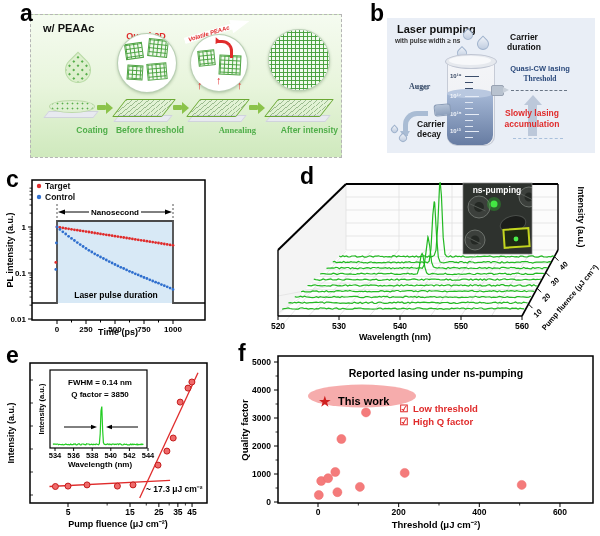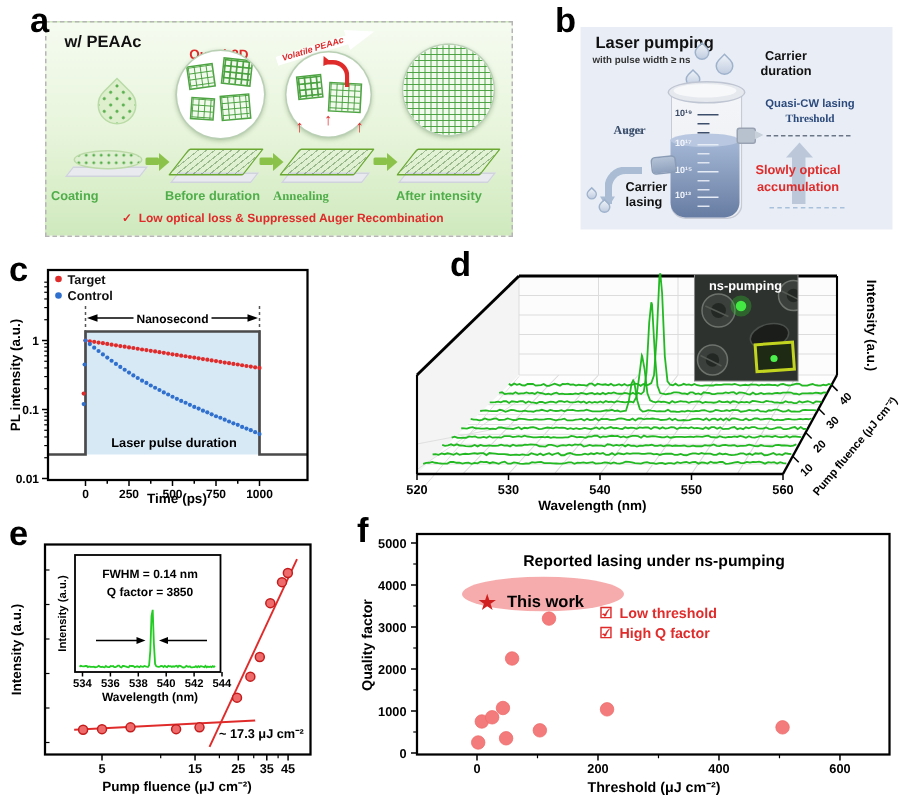--- a/index.html
+++ b/index.html
@@ -5,21 +5,21 @@
   html,body{margin:0;padding:0;background:#fff;}
   .fig{position:relative;width:600px;height:536px;background:#fff;font-family:"Liberation Sans",sans-serif;overflow:hidden;}
   .abs{position:absolute;}
   .plabel{position:absolute;font-size:23px;font-weight:700;color:#000;z-index:5;}
   svg text{font-family:"Liberation Sans",sans-serif;}
   
   .panelA{position:absolute;left:30px;top:14px;width:310px;height:142px;border:1px dashed #b5b5b5;
           background:linear-gradient(180deg,#f5fbf0 0%,#e8f5dc 50%,#cfe9bd 100%);z-index:2;}
   .pa-header{position:absolute;left:12px;top:7px;font-size:11px;font-weight:700;color:#111;text-align:center;}
   .pa-red{color:#e02b2b;font-weight:700;font-size:9px;text-align:center;}
-  .pa-stage{position:absolute;top:110px;width:74px;text-align:left;color:#4fae49;font-weight:700;font-size:8.5px;}
+  .pa-stage{position:absolute;top:110px;width:74px;text-align:right;color:#4fae49;font-weight:700;font-size:8.5px;}
   .pa-footer{position:absolute;left:15px;top:126px;width:285px;text-align:center;font-size:8px;font-weight:700;color:#e02b2b;}
   .drop{position:absolute;border-radius:0 50% 50% 50%;transform:rotate(45deg);
         background:radial-gradient(circle at 40% 40%,#eef8e8,#cfeabc);
         background-image:radial-gradient(#57ae4b 0.8px,transparent 1.1px);background-size:6px 6px;background-color:#ddefcd;
         border:1px solid #b9dba6;}
   .lens{position:absolute;border-radius:50%;background:#fff;border:1px solid rgba(130,170,120,.55);
         box-shadow:0 1px 3px rgba(60,100,50,.3);overflow:hidden;}
   .tile{position:absolute;background-color:#f2faee;
         background-image:linear-gradient(rgba(70,160,60,.95) 1px,transparent 1px),linear-gradient(90deg,rgba(70,160,60,.95) 1px,transparent 1px);
         background-size:4px 4px;border:1px solid #4ea343;}
@@ -114,28 +114,24 @@
       <div class="tile" style="left:-2px;top:-2px;width:64px;height:64px;border:none;"></div>
     </div>
     <div class="sbase" style="left:237px;top:100px;width:58px;"></div>
     <div class="slab" style="left:240px;top:84px;width:54px;"></div>
 
     <div class="garr" style="left:66px;top:90px;"></div>
     <div class="garr" style="left:142px;top:90px;"></div>
     <div class="garr" style="left:218px;top:90px;"></div>
 
     <div class="pa-stage" style="left:3px;">Coating</div>
-    <div class="pa-stage" style="left:79px;">Before duration</div>
+    <div class="pa-stage" style="left:79px;">Before threshold</div>
     <div class="pa-stage" style="left:151px;font-family:Liberation Serif, serif;">Annealing</div>
     <div class="pa-stage" style="left:233px;">After intensity</div>
 
-    <div class="pa-footer">
-      <span>✓</span>&nbsp;
-      <span>Low optical loss &amp;  Suppressed Auger Recombination</span>
-    </div>
   </div>
 
   <div class="panelB">
     <div class="pb-title">Laser pumping</div>
     <div class="pb-sub">with pulse width ≥ ns</div>
 
     <div class="bdrop" style="left:76px;top:12px;width:8px;height:8px;"></div>
     <div class="bdrop" style="left:90px;top:20px;width:10px;height:10px;"></div>
     <div class="bdrop" style="left:70px;top:30px;width:8px;height:8px;"></div>
 
@@ -168,31 +164,31 @@
 
     <div class="spout"></div>
     <div class="pb-black" style="left:28px;top:66px;font-size:6.5px;color:#8a97a8;">&lt; ns</div>
     <div class="pb-black" style="left:22px;top:64px;color:#3b4f6d;font-size:8px;font-family:Liberation Serif, serif;">Auger</div>
     <div class="curve"></div>
     <div class="curvehead"></div>
     <div class="bdrop" style="left:4px;top:108px;width:5px;height:5px;"></div>
     <div class="bdrop" style="left:12px;top:116px;width:6px;height:6px;"></div>
     <div class="pb-black" style="left:30px;top:101px;">
       <div>Carrier</div>
-        <div>lasing</div>
+        <div>decay</div>
     </div>
 
     <div class="nozzle"></div>
     <div class="noz-arr"></div>
     <div class="dash1"></div>
     <div class="pb-blue" style="left:118px;top:46px;">Quasi-CW lasing</div>
     <div class="pb-blue" style="left:118px;top:56px;font-family:Liberation Serif, serif;">Threshold</div>
     <div class="bigarrowhead"></div>
     <div class="bigarrow"></div>
-    <div class="pb-red" style="left:110px;top:90px;">Slowly optical</div>
+    <div class="pb-red" style="left:110px;top:90px;">Slowly lasing</div>
     <div class="pb-red" style="left:110px;top:101px;">accumulation</div>
     <div class="dash2"></div>
   </div>
 
   <svg id="charts" width="600" height="536" viewBox="0 0 600 536" style="position:absolute;left:0;top:0;z-index:1;">
       <g>
         <rect x="57" y="221" width="116" height="82" fill="#d8e9f6"></rect>
         <polyline points="32,303 57,303 57,221 173,221 173,303 205,303" fill="none" stroke="#4a4a4a" stroke-width="1.8"></polyline>
         <line x1="57" y1="204" x2="57" y2="221" stroke="#555" stroke-width="1" stroke-dasharray="2,2"></line>
         <line x1="173" y1="204" x2="173" y2="221" stroke="#555" stroke-width="1" stroke-dasharray="2,2"></line>

